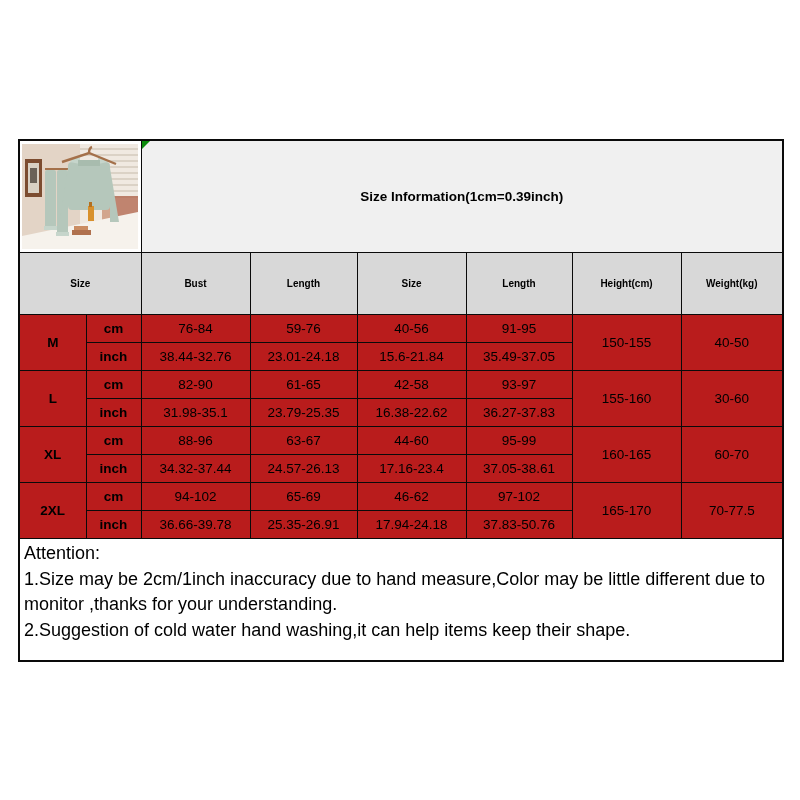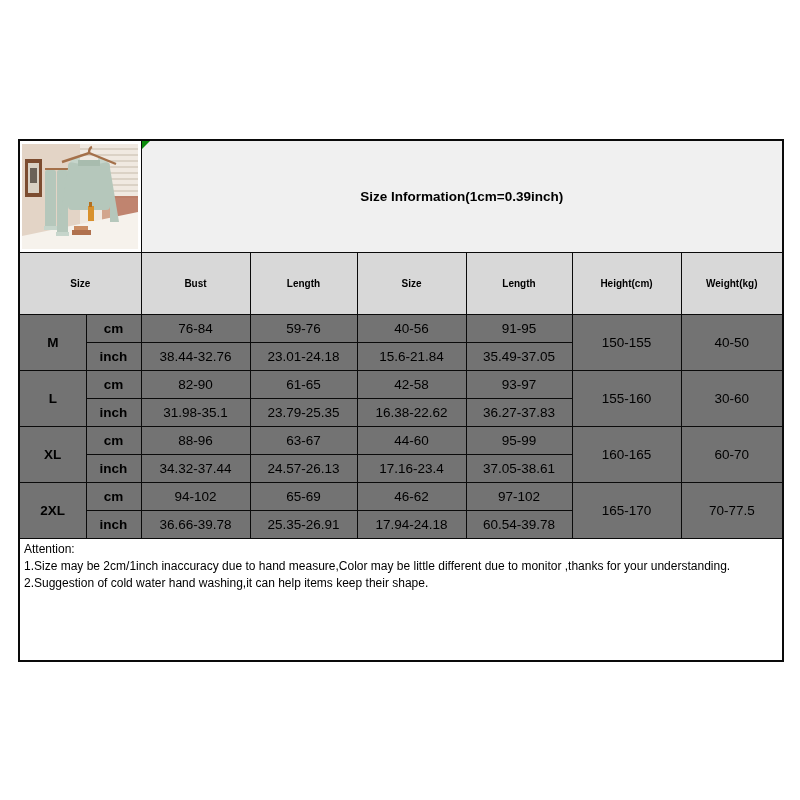--- a/index.html
+++ b/index.html
@@ -26,28 +26,28 @@
   .green-marker{
     position:absolute;left:0;top:0;width:0;height:0;
     border-top:8px solid #0a8a0a;border-right:8px solid transparent;
   }
   
   tr.header-row th{
     height:61px;background:#d8d8d8;font-weight:bold;font-size:10px;
   }
   th.size-head{font-size:15px;}
   
-  tr.data-row td{height:27px;background:#737373;}
+  tr.data-row td{height:27px;background:#b91c1c;}
   td.size-cell{background:#d8d8d8;font-weight:bold;font-size:14px;}
   td.unit-cell{font-weight:bold;}
   td.band{background:#f0f0f0;}
   
   tr.notes-row td{
     height:119px;background:#ffffff;text-align:left;vertical-align:top;
-    font-size:12px;line-height:1.42;padding:2px 6px 0 4px;
+    font-size:18px;line-height:1.42;padding:2px 6px 0 4px;
   }
   .photo-svg{display:block;margin:2px auto;}
 </style>
 </head>
 <body>
 
 <div class="sheet">
 <table class="size-table">
   <colgroup>
     <col style="width:67px">
@@ -196,21 +196,21 @@
     <td class="band">46-62</td>
     <td class="band">97-102</td>
     <td class="band" rowspan="2">165-170</td>
     <td class="band" rowspan="2">70-77.5</td>
   </tr>
   <tr class="data-row">
     <td class="unit-cell">inch</td>
     <td>36.66-39.78</td>
     <td>25.35-26.91</td>
     <td>17.94-24.18</td>
-    <td>60.54-39.78</td>
+    <td>37.83-50.76</td>
   </tr>
 
   <tr class="notes-row">
     <td colspan="8">
       <div>Attention:</div>
       <div>1.Size may be 2cm/1inch inaccuracy due to hand measure,Color may be little different due to monitor ,thanks for your understanding.</div>
       <div>2.Suggestion of cold water hand washing,it can help items keep their shape.</div>
     </td>
   </tr>
 </tbody>

